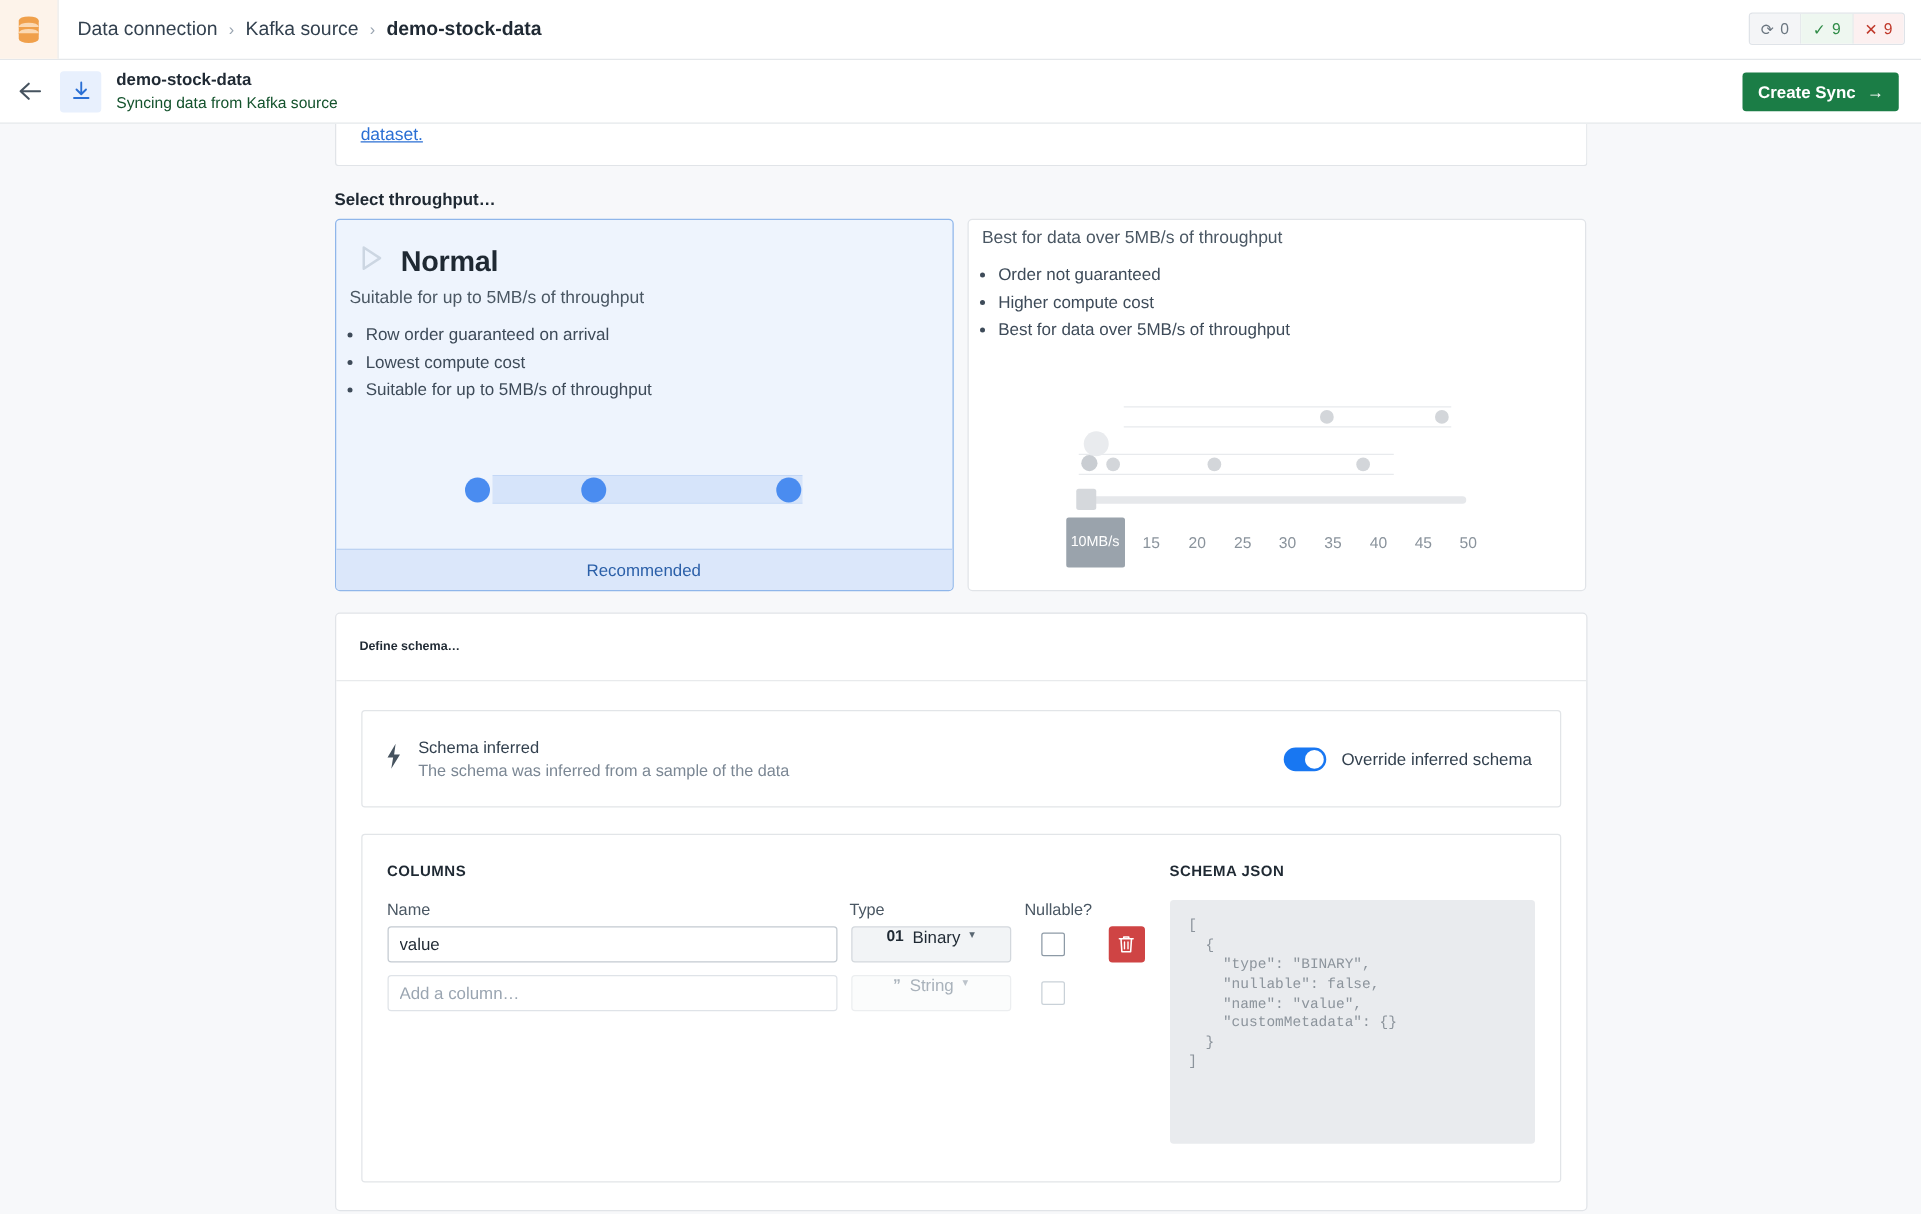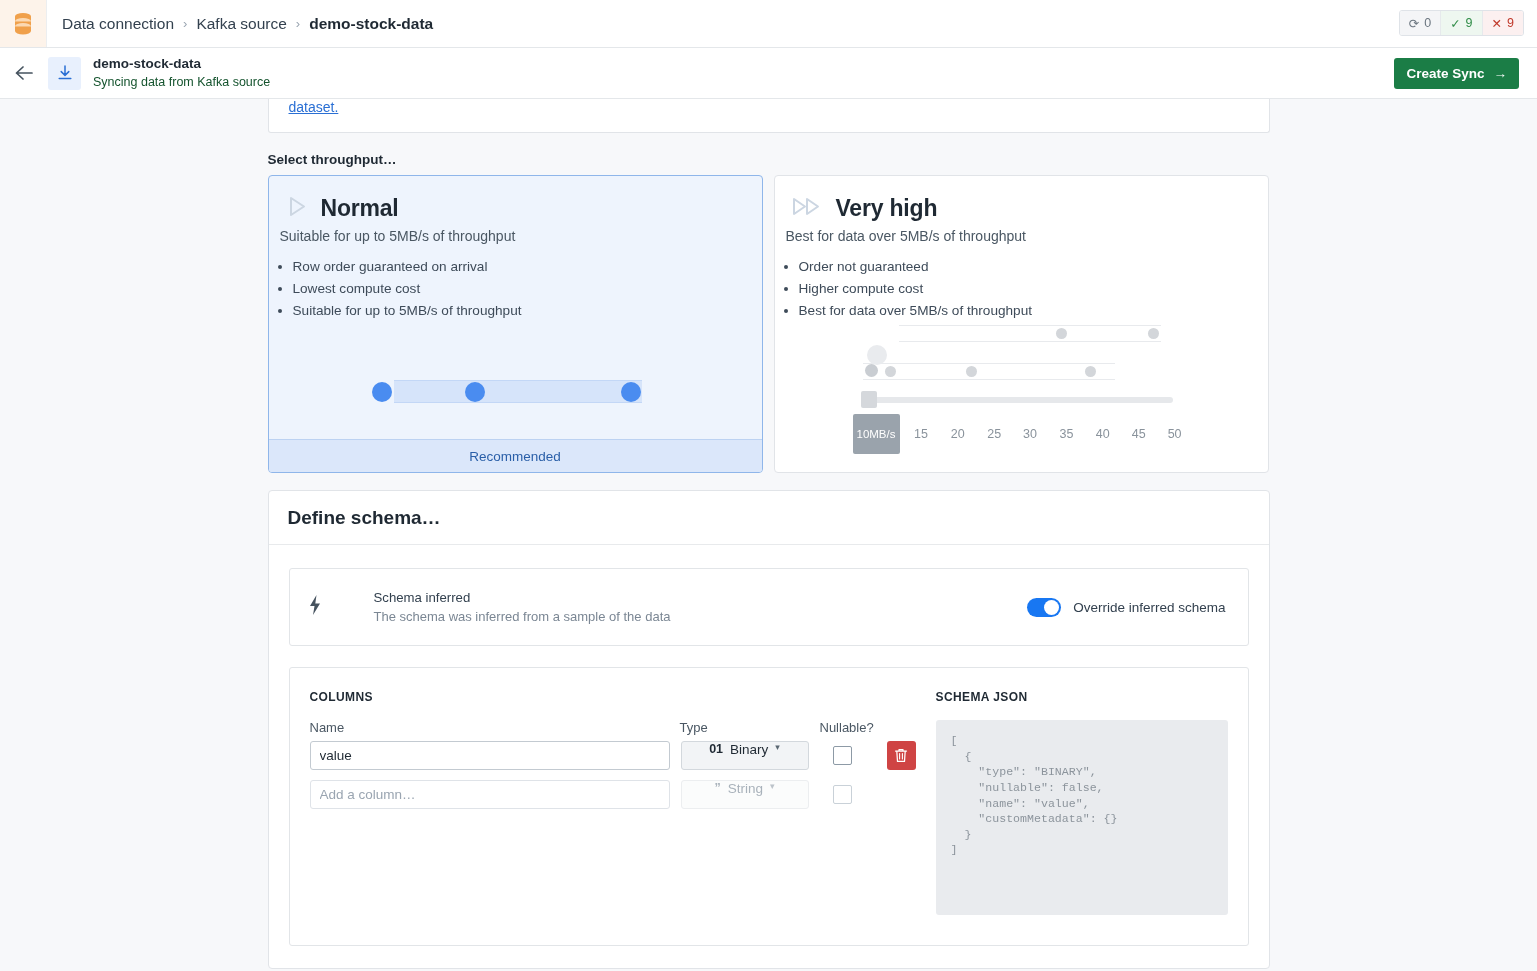--- a/index.html
+++ b/index.html
@@ -185,30 +185,29 @@
     border: 1px solid #e1e4e8;
     border-radius: 4px;
     margin-top: 17px;
     padding-bottom: 22px;
   }
   .schema-head {
     height: 54px;
     border-bottom: 1px solid #e8eaec;
     display: flex; align-items: center;
     padding-left: 19px;
-    font-size: 19px; font-weight: bold; color: #1f2933;
+    font-size: 10px; font-weight: bold; color: #1f2933;
   }
   .inferred-box {
     margin: 23px 20px 0 20px;
     border: 1px solid #e2e5e8;
     border-radius: 3px;
     height: 78px;
     display: flex; align-items: center;
     padding: 0 22px 0 17px;
-    gap: 39px;
   }
   .inf-text-wrap { flex: 1; padding-left: 12px; }
   .inf-title { font-size: 13.2px; color: #33414f; font-weight: normal; }
   .inf-sub { font-size: 13px; color: #7b8794; padding-top: 4px; }
   .toggle-wrap { display: flex; align-items: center; gap: 12px; }
   .toggle {
     width: 34px; height: 19px;
     background: #1877f2;
     border-radius: 10px;
     position: relative;
@@ -397,29 +396,20 @@
           <div class="band-line" style="top:29px;"></div>
           <div class="dot-blue" style="left:8px;  top:9px;"></div>
           <div class="dot-blue" style="left:101px;top:9px;"></div>
           <div class="dot-blue" style="left:257px;top:9px;"></div>
         </div>
 
         <div class="recommended">Recommended</div>
       </div>
 
       <div class="tp-card plain">
-        <div class="tp-head">
-          <span>
-            <svg width="34" height="25" viewBox="0 0 34 25">
-              <path d="M3 5 L14 12.5 L3 20 Z" fill="none" stroke="#ccd6e2" stroke-width="2" stroke-linejoin="round"></path>
-              <path d="M16 5 L27 12.5 L16 20 Z" fill="none" stroke="#ccd6e2" stroke-width="2" stroke-linejoin="round"></path>
-            </svg>
-          </span>
-          <span class="tp-title">Very high</span>
-        </div>
         <div class="tp-desc">Best for data over 5MB/s of throughput</div>
         <ul class="tp-list">
           <li>Order not guaranteed</li>
           <li>Higher compute cost</li>
           <li>Best for data over 5MB/s of throughput</li>
         </ul>
 
         <div class="illus-high">
           <div class="hline" style="left:46px; top:6px;  width:262px;"></div>
           <div class="hline" style="left:46px; top:22px; width:262px;"></div>

